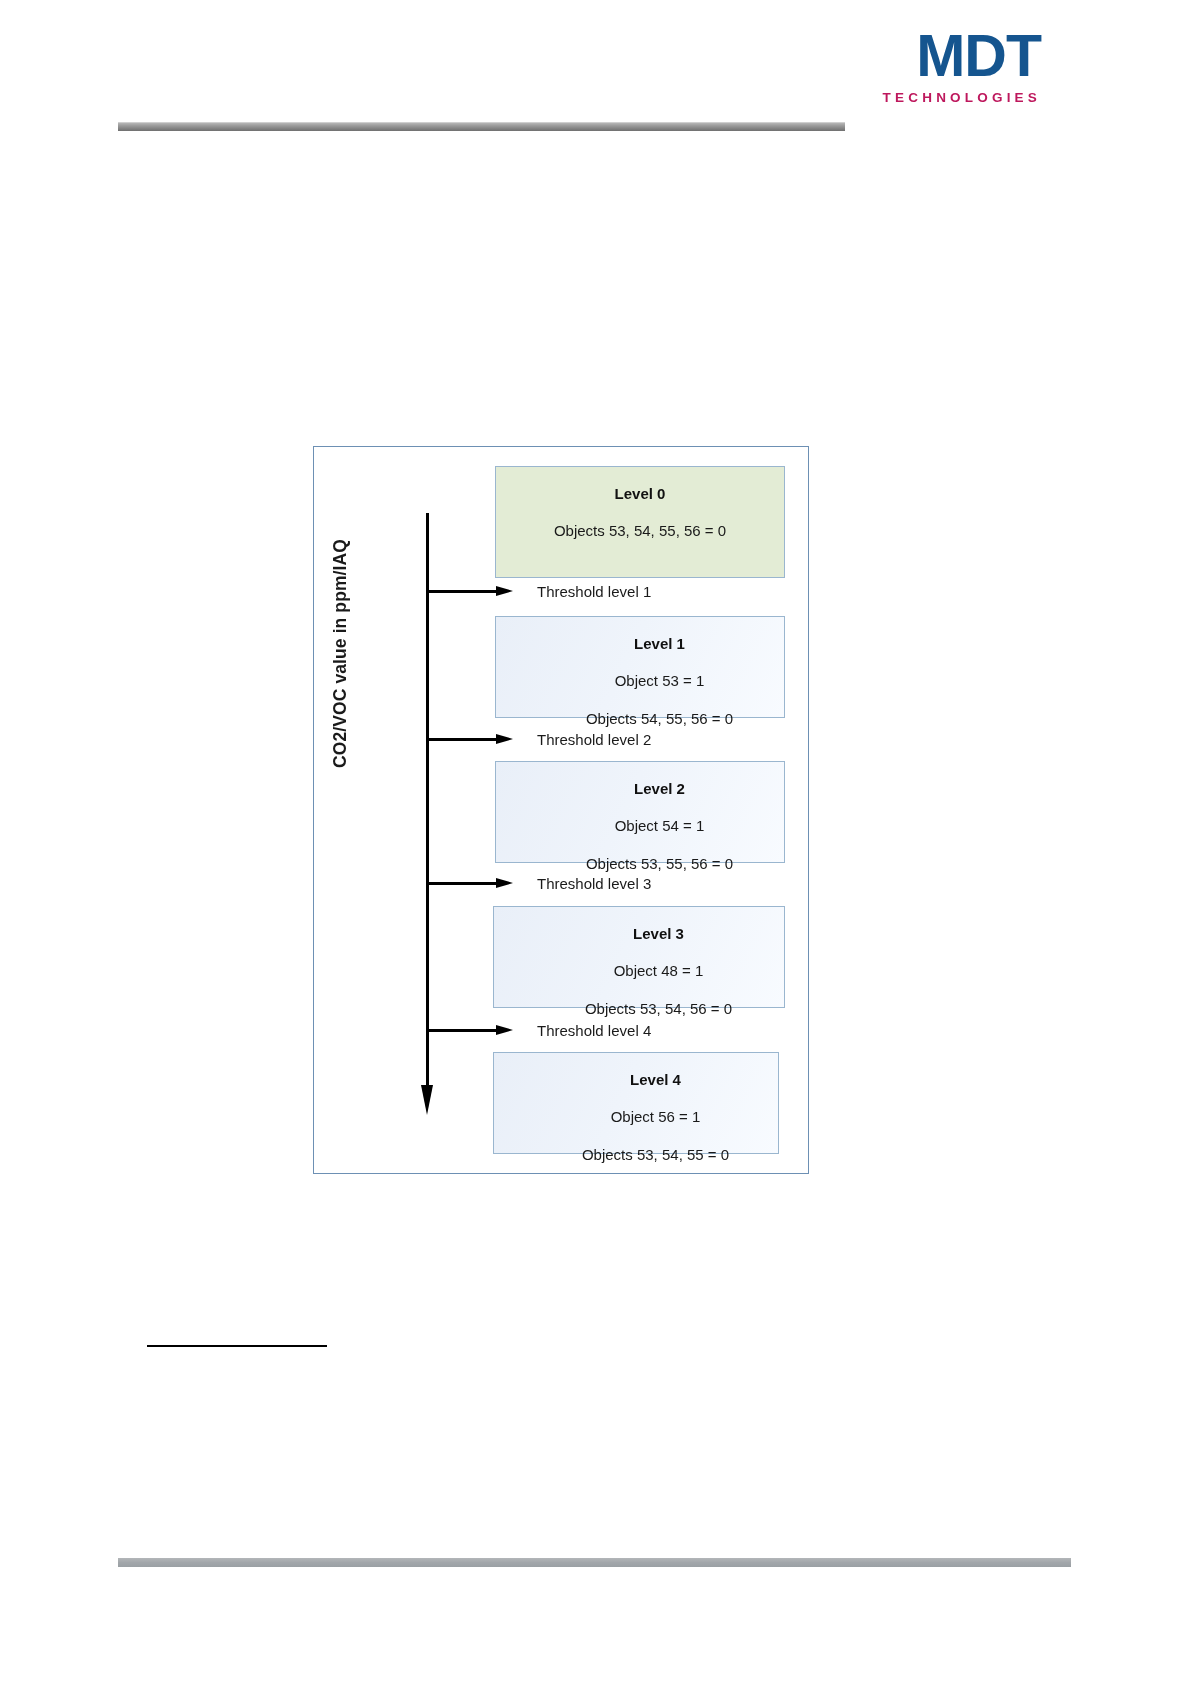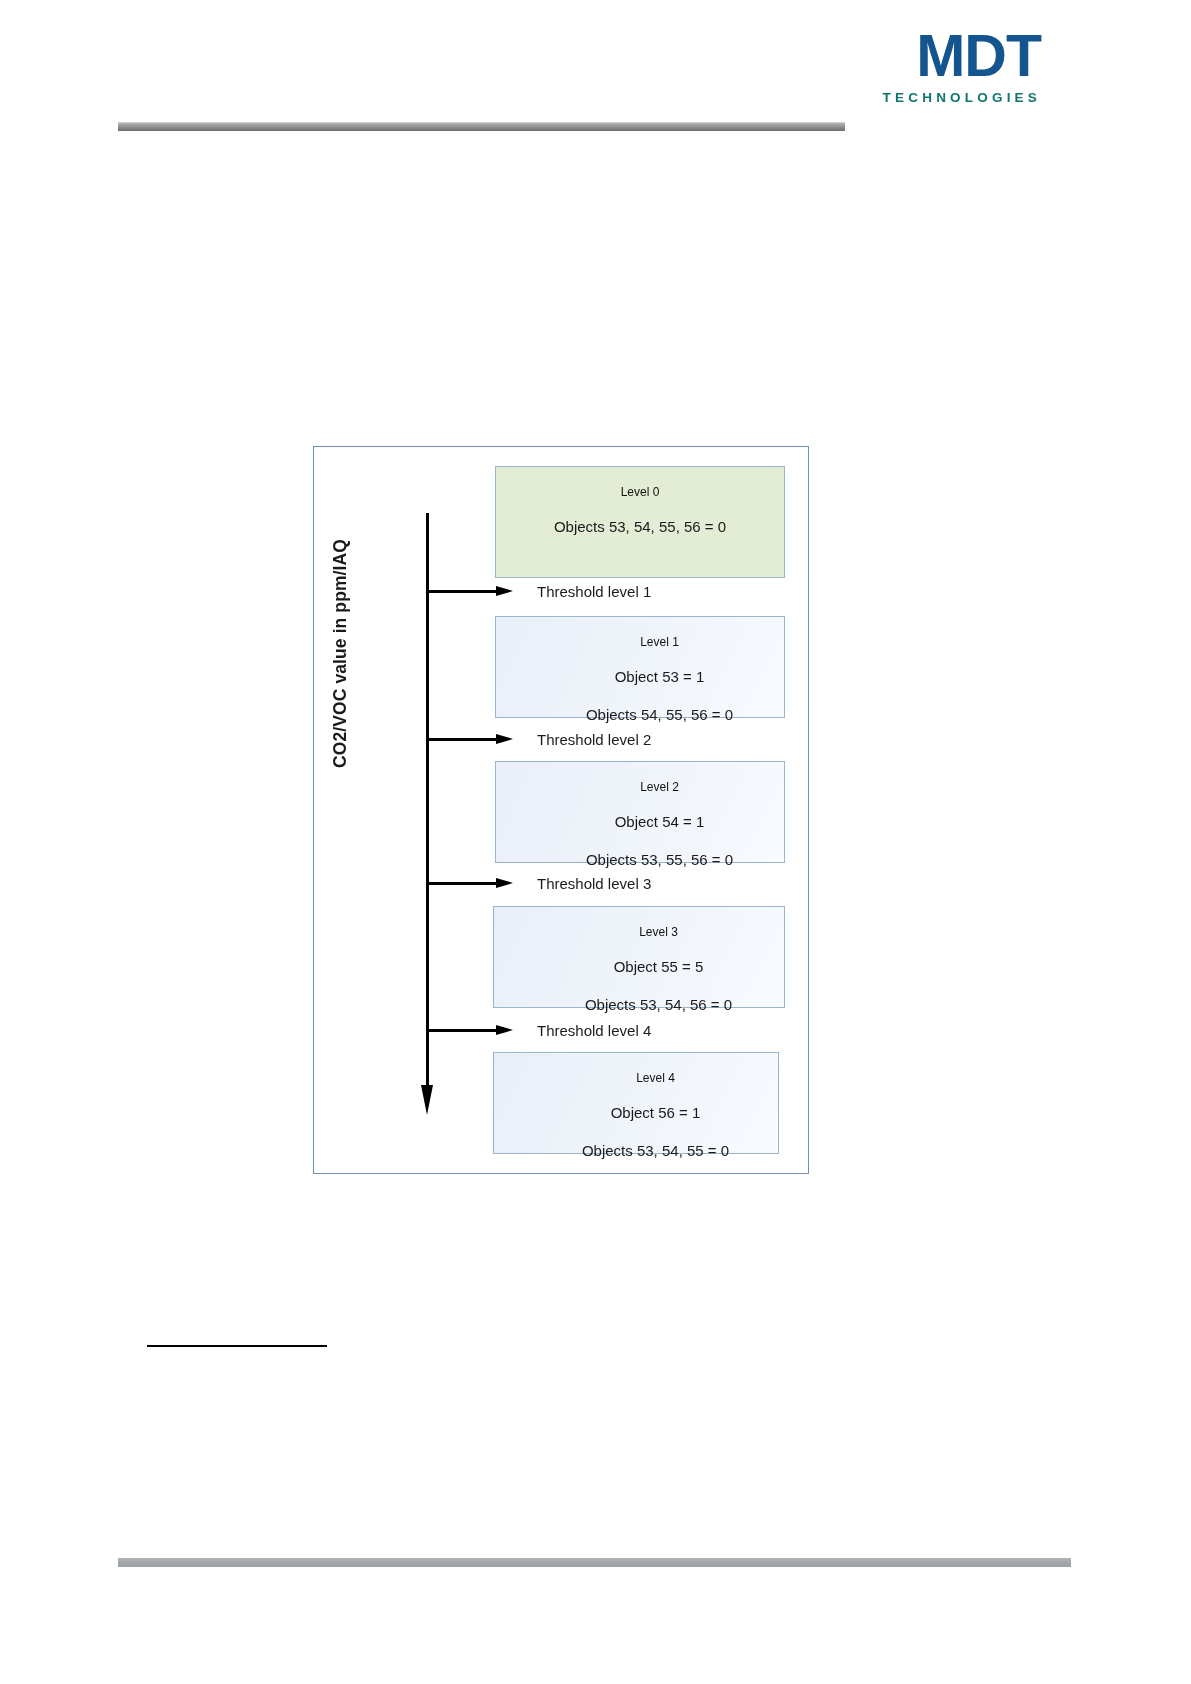--- a/index.html
+++ b/index.html
@@ -40,21 +40,21 @@
     line-height: 0.95;
     color: #15558f;
   }
   #brand-logo .logo-sub {
     display: block;
     margin-top: 6px;
     font-family: "Liberation Sans", sans-serif;
     font-size: 13.5px;
     font-weight: bold;
     letter-spacing: 4.2px;
-    color: #0f766e;
+    color: #be185d;
     white-space: nowrap;
   }
   #header-rule {
     position: absolute;
     left: 118px;
     top: 122px;
     width: 727px;
     height: 8px;
     background: linear-gradient(to bottom, #b6b6b6 0%, #9a9a9a 35%, #6f6f6f 100%);
     border-top: 1px solid #cfcfcf;
@@ -156,22 +156,22 @@
   .level-box.green {
     background: #e3ecd5;
     border-color: #9ab6cf;
   }
   .level-box.blue {
     background: linear-gradient(115deg, #e9eff8 0%, #eff4fb 45%, #f8fbff 100%);
     border-color: #9ab6cf;
     padding-left: 39px;
   }
   .level-title {
-    font-size: 12px;
-    font-weight: normal;
+    font-size: 15px;
+    font-weight: bold;
     color: #111;
     line-height: 1.2;
   }
   .level-line {
     font-size: 15px;
     color: #1a1a1a;
     margin-top: 19px;
     line-height: 1.25;
   }
 
@@ -245,21 +245,21 @@
 </div>
 
 <div class="threshold-arrow" style="top:878px;">
   <div class="h-shaft"></div>
   <div class="h-head"></div>
 </div>
 <div class="threshold-label" style="top:875px;">Threshold level 3</div>
 
 <div class="level-box blue" style="left:493px; top:906px; width:292px; height:102px;">
   <div class="level-title">Level 3</div>
-  <div class="level-line">Object 55 = 5</div>
+  <div class="level-line">Object 48 = 1</div>
   <div class="level-line">Objects 53, 54, 56 = 0</div>
 </div>
 
 <div class="threshold-arrow" style="top:1025px;">
   <div class="h-shaft"></div>
   <div class="h-head"></div>
 </div>
 <div class="threshold-label" style="top:1022px;">Threshold level 4</div>
 
 <div class="level-box blue" style="left:493px; top:1052px; width:286px; height:102px;">

